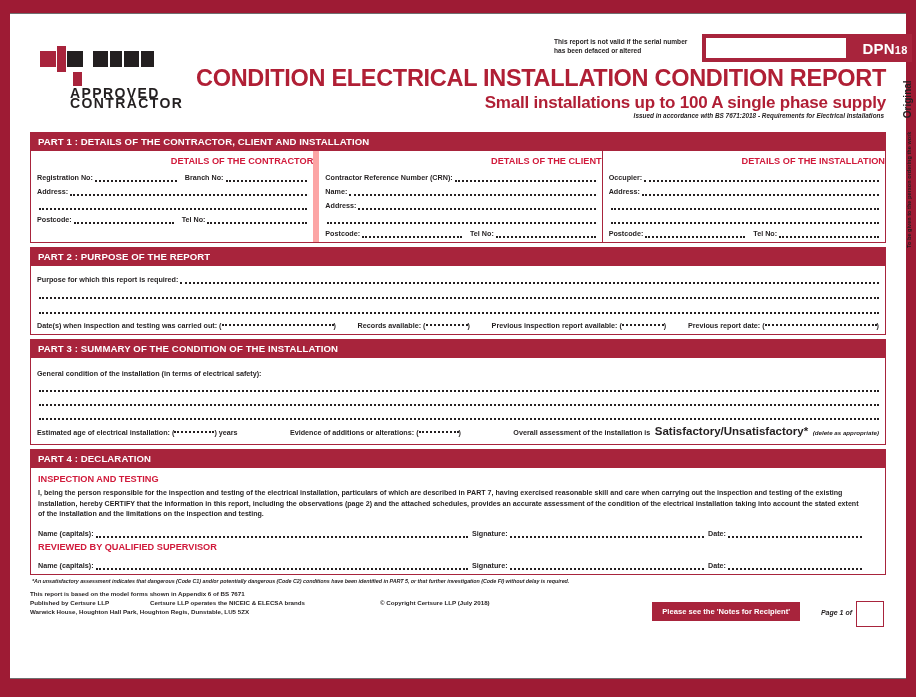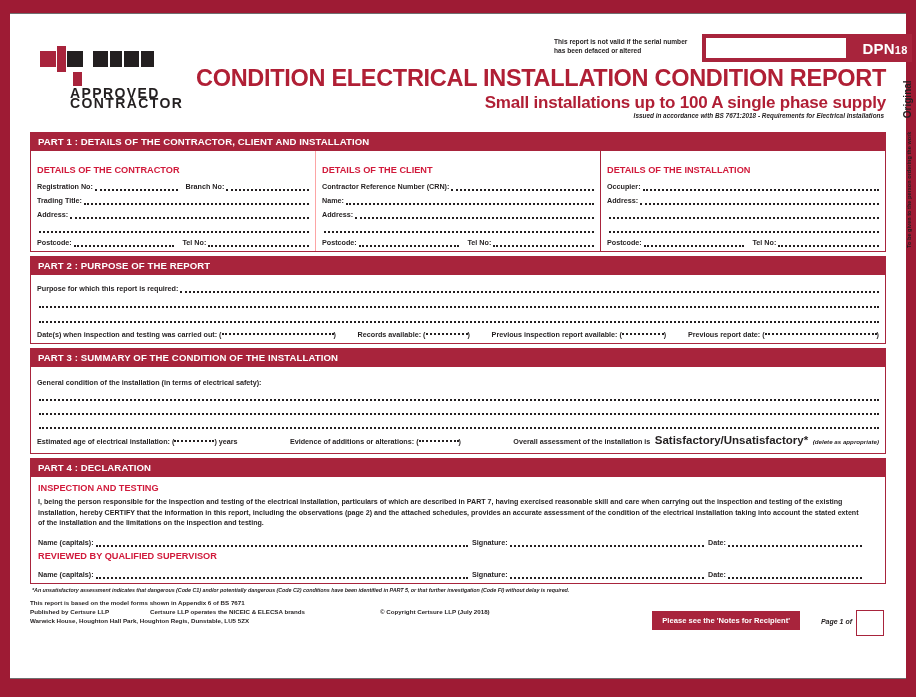--- a/index.html
+++ b/index.html
@@ -66,22 +66,22 @@
   .sec{margin-bottom:4px;}
 
   .subhdr{color:#D11A3B;font-weight:bold;font-size:9.2px;margin:3px 0 2px 0;}
 
   .lbl{font-size:7.2px;font-weight:bold;color:#231f20;white-space:nowrap;}
   .dots{border-bottom:2.2px dotted #231f20;flex:1;height:8px;margin-left:2px;}
   .row{display:flex;align-items:flex-end;height:14px;padding:0 6px;}
 
   
   .cols{display:flex;}
-  .col{flex:1;padding:11px 0 4px 0;}
-  .col.mid{border-left:1px solid #fca5a5;border-right:1px solid #A8243C;}
+  .col{flex:1;padding:2px 0 4px 0;text-align:right;}
+  .col.mid{border-left:6px solid #fca5a5;border-right:1px solid #A8243C;}
   .col .subhdr{padding-left:6px;}
 
   
   .p2 .row{height:15px;}
   .inline-paren{font-size:7.2px;font-weight:bold;white-space:nowrap;}
   .dotsin{display:inline-block;border-bottom:2.2px dotted #231f20;height:7px;vertical-align:2px;}
 
   
   .assess{font-size:11.5px;font-weight:bold;color:#231f20;}
   .assess-note{font-size:6.2px;font-weight:bold;font-style:italic;}
@@ -160,24 +160,20 @@
 
         <div class="col">
           <div class="subhdr">DETAILS OF THE CONTRACTOR</div>
           <div class="row">
             <span class="lbl">Registration No:</span>
             <span class="dots"></span>
             <span class="lbl" style="margin-left:8px">Branch No:</span>
             <span class="dots"></span>
           </div>
           <div class="row">
-            <span class="lbl">Trading Title:</span>
-            <span class="dots"></span>
-          </div>
-          <div class="row">
             <span class="lbl">Address:</span>
             <span class="dots"></span>
           </div>
           <div class="row">
             <span class="dots"></span>
           </div>
           <div class="row">
             <span class="lbl">Postcode:</span>
             <span class="dots"></span>
             <span class="lbl" style="margin-left:8px">Tel No:</span>

